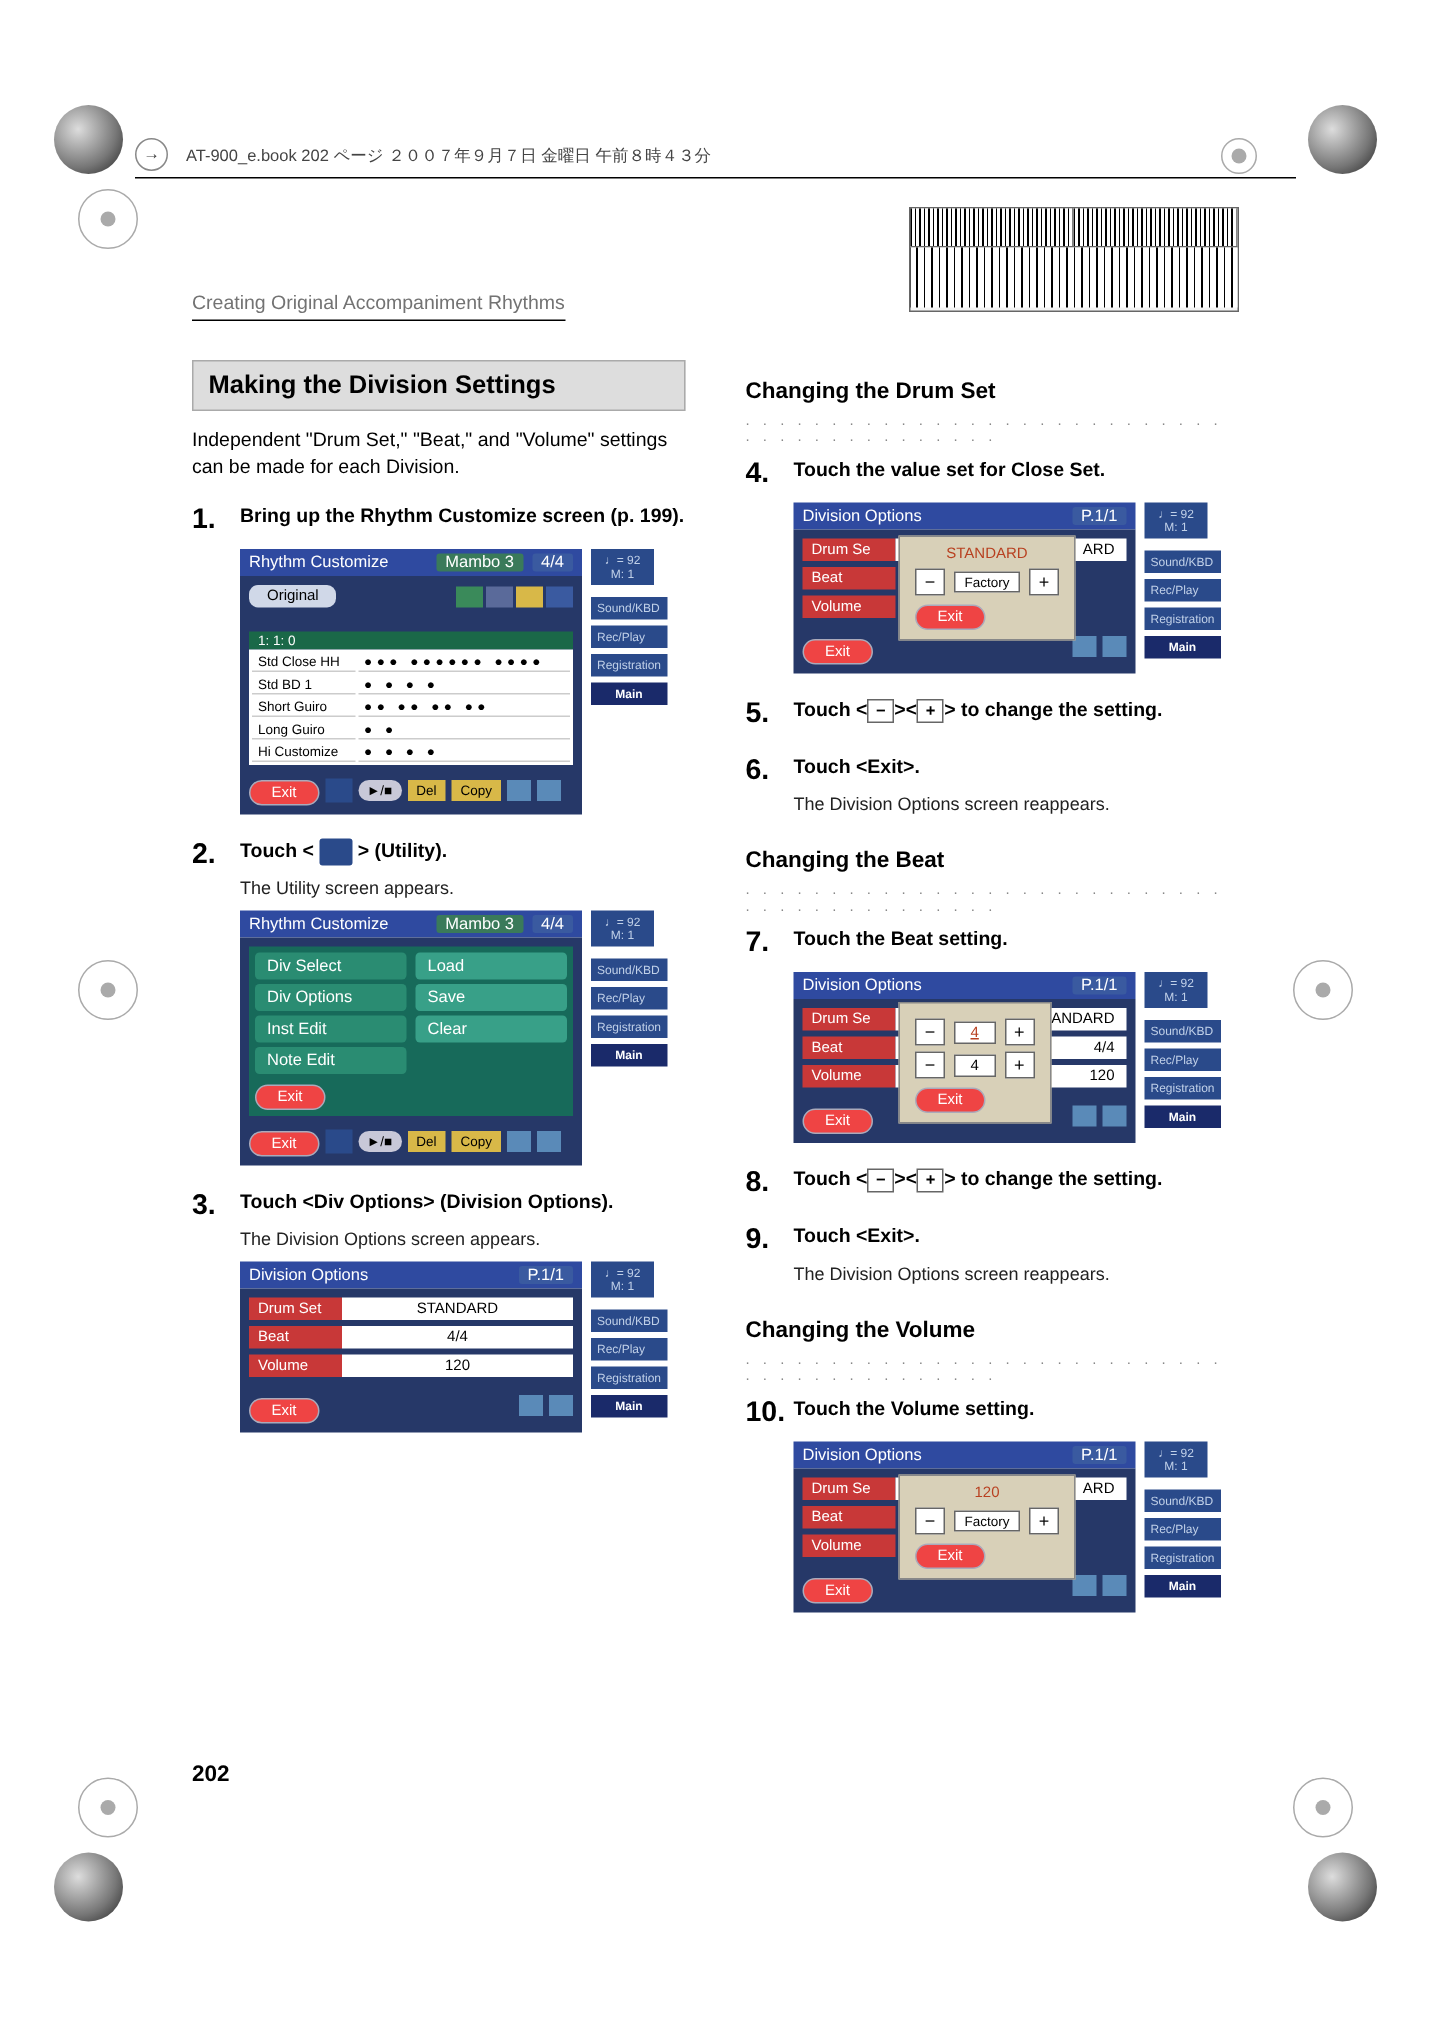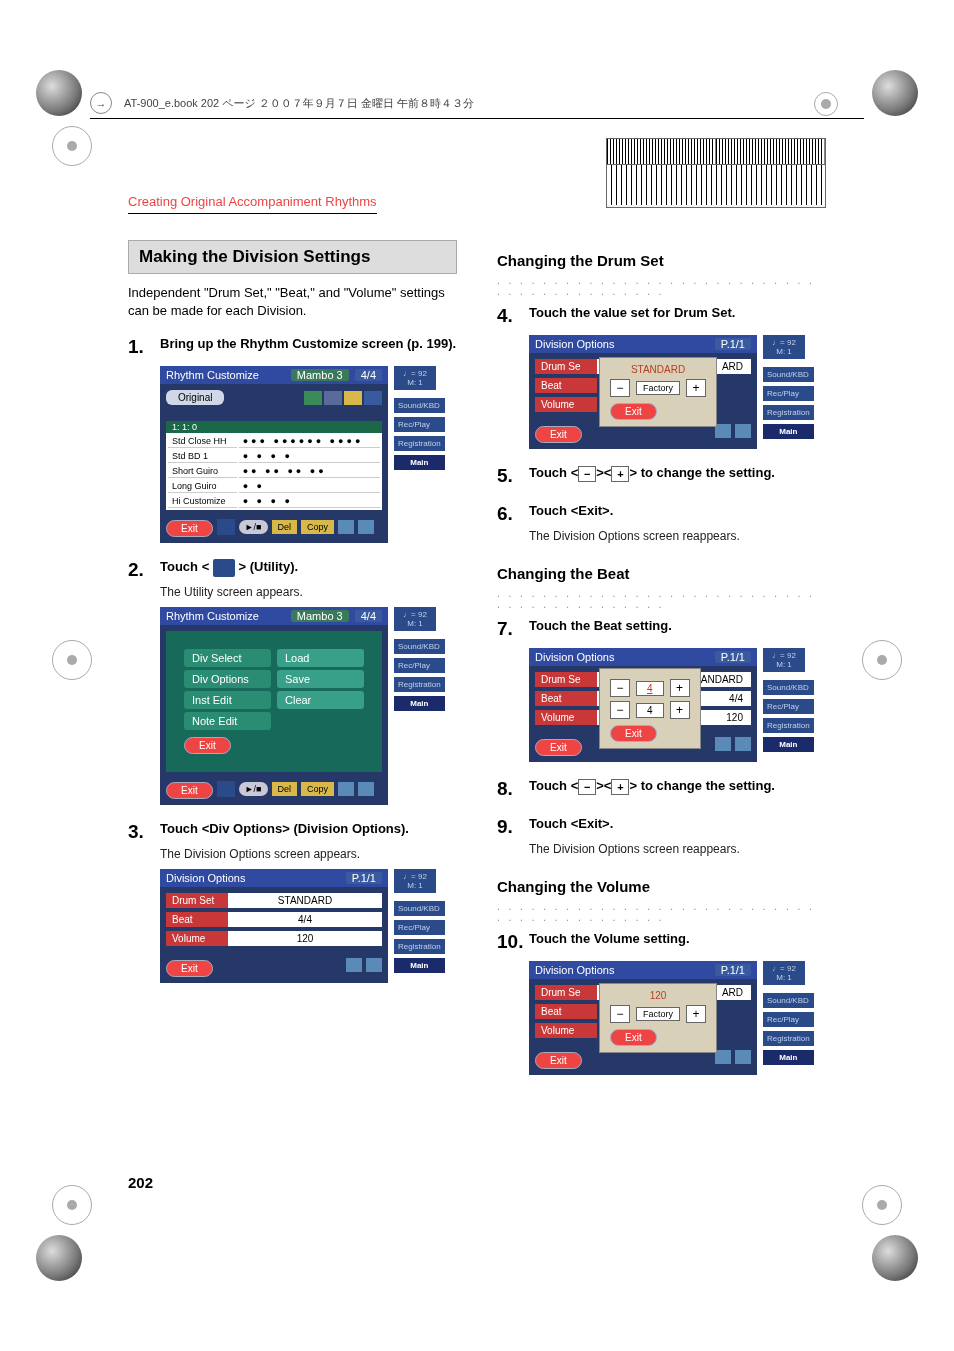--- a/index.html
+++ b/index.html
@@ -64,29 +64,29 @@
     border-radius:10px; font-size:10px; border:1px solid #aab; margin-top:4px; }
   .sidebar { display:flex; flex-direction:column; gap:4px; margin-left:6px; }
   .sidebar div { font-size:8px; background:#2a4a8a; color:#c0d0e8; padding:3px 4px; }
   .sidebar .main { background:#1a2a6a; color:#fff; font-weight:bold; text-align:center; }
   .lcd-wrap { display:flex; margin:8px 0 4px 32px; }
   .tempo-box { background:#111; color:#8f8; font-size:9px; padding:4px 6px; margin-bottom:4px; width:42px; text-align:center;}
   .popup { background:#d8d0b8; border:1px solid #888; padding:6px 10px;
     display:inline-block; margin-left:8px; }
   .popup-row { display:flex; align-items:center; gap:6px; margin-top:4px; }
   .pm-btn { width:20px; height:18px; background:#fff; border:1px solid #666; text-align:center; font-size:12px; line-height:16px; }
-  .green-list { background:#176a5a; padding:18px; }
+  .green-list { background:#176a5a; padding:4px; }
   .green-item { background:#2a8c72; color:#fff; padding:3px 8px; margin-bottom:3px; font-size:11px; border-radius:3px; }
   .green-head { background:#38a088; color:#fff; padding:3px 8px; margin-bottom:3px; font-size:11px; border-radius:3px; }
   .keyboard-thumb { position:absolute; right:128px; top:138px; width:220px; height:70px;
     border:1px solid #666; background:#f4f4f4; font-size:7px; }
   .kb-top { height:26px; border-bottom:1px solid #666; display:flex; }
   .kb-seg { flex:1; border-right:1px solid #888; background:repeating-linear-gradient(90deg,#000 0 1px,#fff 1px 3px);}
   .kb-keys { height:40px; background: repeating-linear-gradient(90deg,#fff 0 4px,#000 4px 5px); }
-  .breadcrumb { font-size:13px; color:#ef4444; margin-top:4px; }
+  .breadcrumb { font-size:13px; color:#737373; margin-top:4px; }
   .hr-under { border-top:1px solid #000; margin-top:4px; }
   .pageno { position:absolute; bottom:160px; left:128px; font-weight:bold; font-size:15px; }
   .icon-util { display:inline-block; width:22px; height:18px; background:#2a4a8a;
     vertical-align:middle; border-radius:2px; }
   .pmicon { display:inline-block; width:18px; height:16px; border:1px solid #666; background:#fff;
     text-align:center; font-size:11px; line-height:14px; vertical-align:middle; }
   .rhythm-grid { background:#fff; color:#000; font-size:9px; }
   .rhythm-grid td { border-bottom:1px solid #ccc; padding:1px 4px; }
   .dots-cell { letter-spacing:3px; }
 </style>
@@ -299,21 +299,21 @@
 
   </div>
 
   <div class="col">
 
     <div class="subhead" style="margin-top:12px;">Changing the Drum Set</div>
     <div class="dotrow">. . . . . . . . . . . . . . . . . . . . . . . . . . . . . . . . . . . . . . . . . . .</div>
 
     <div class="step" style="margin-top:4px;">
       <div class="num">4.</div>
-      <div class="txt bold">Touch the value set for Drum Set.</div>
+      <div class="txt bold">Touch the value set for Close Set.</div>
     </div>
 
     <div class="lcd-wrap">
       <div class="lcd">
         <div class="lcd-title">
           <span>Division Options</span>
           <span style="background:#3a5aa0; padding:0 6px; border-radius:2px;">P.1/1</span>
         </div>
         <div class="lcd-body" style="position:relative;">
           <div class="lcd-row">

